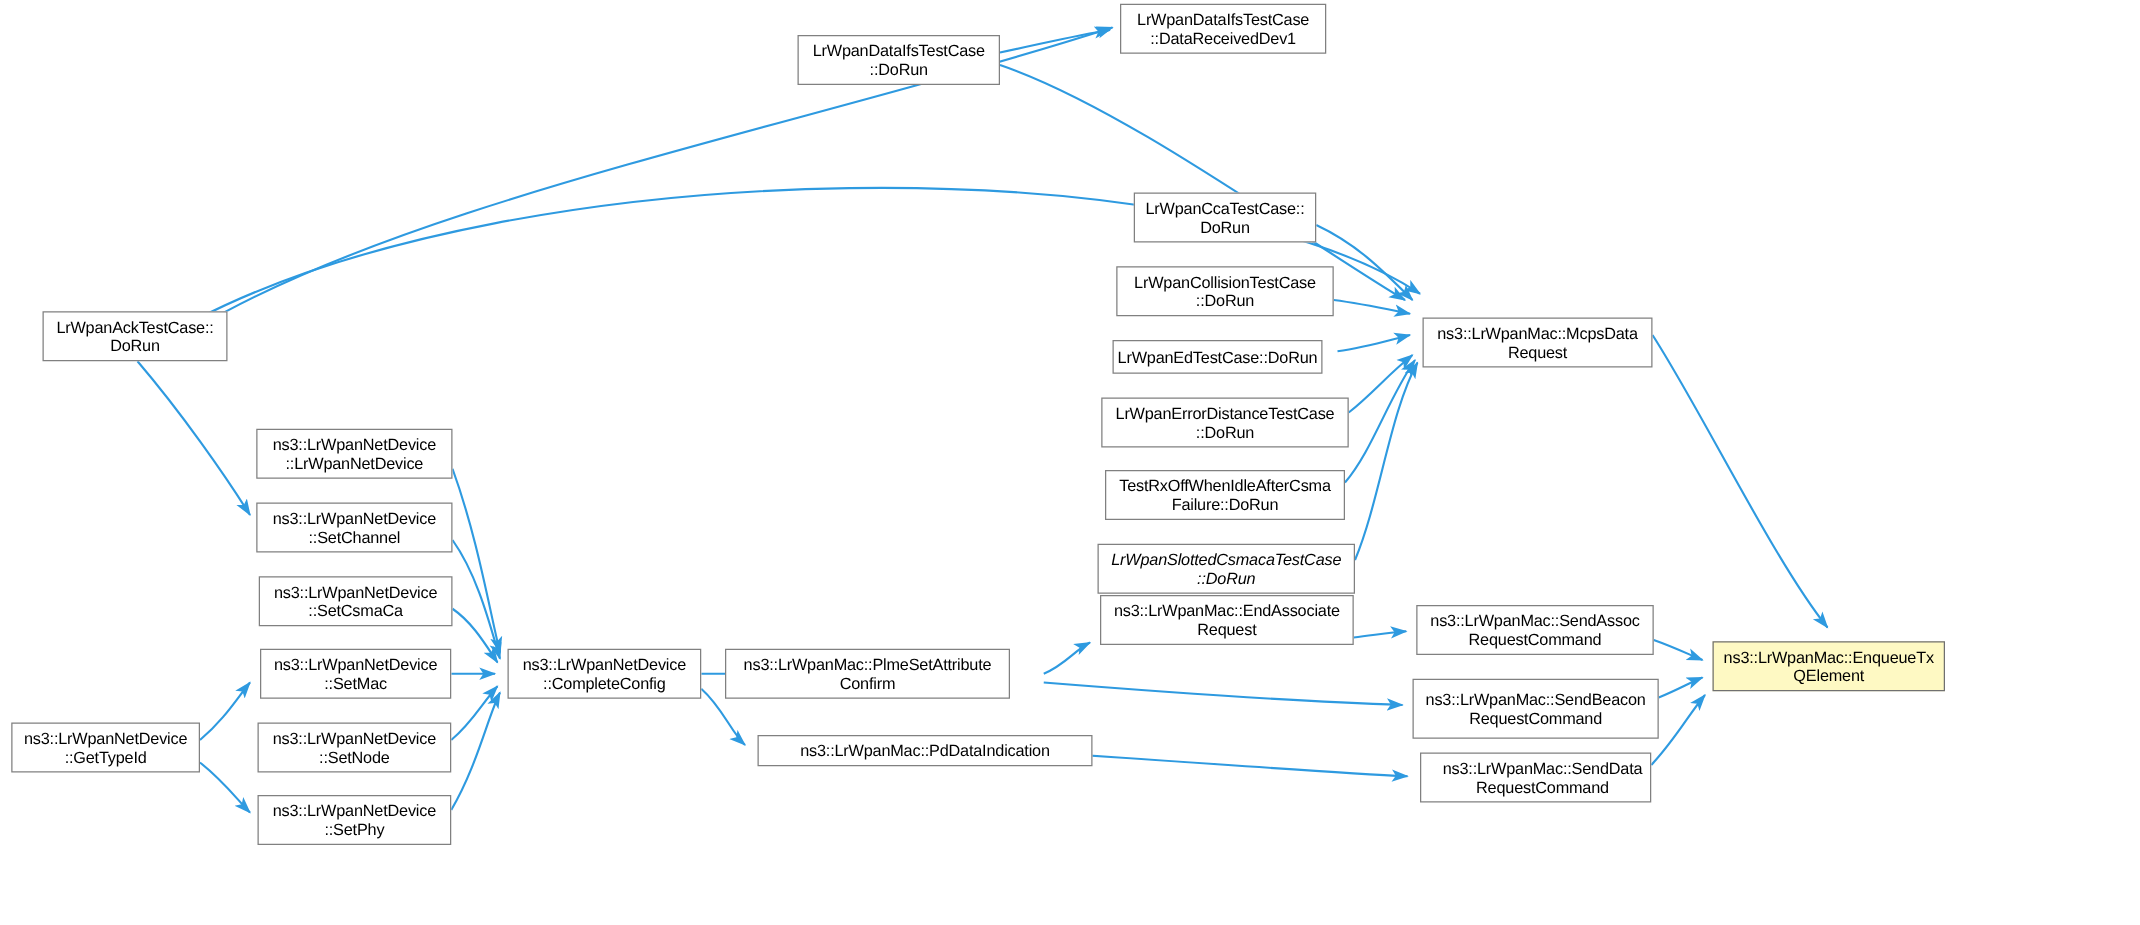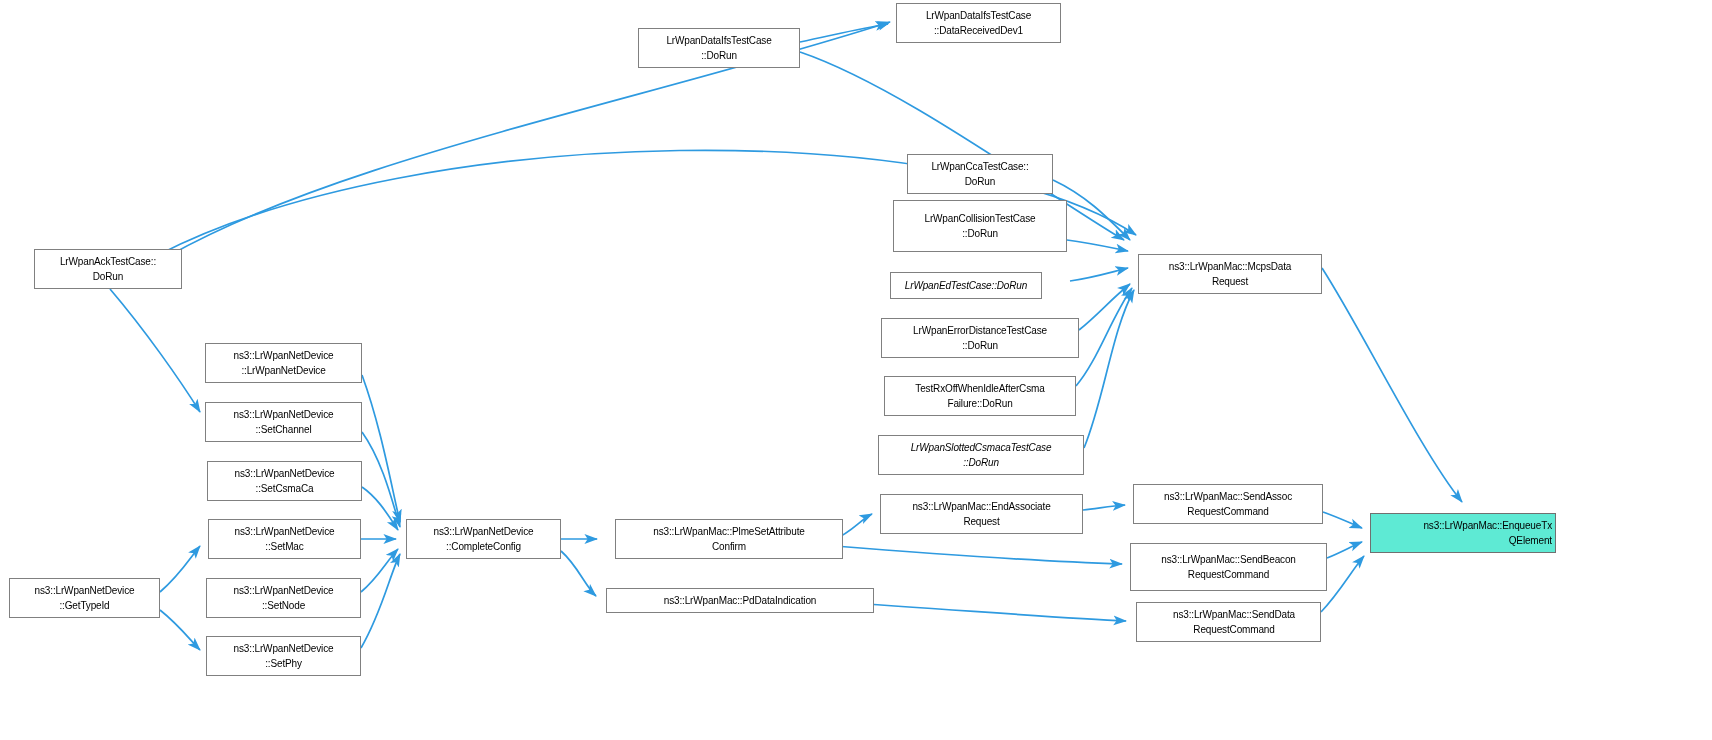--- a/index.html
+++ b/index.html
@@ -27,31 +27,30 @@
   .node {
     position: absolute;
     box-sizing: border-box;
     background: #ffffff;
     border: 1px solid #808080;
     display: flex;
     align-items: center;
     justify-content: center;
     text-align: center;
     color: #000000;
-    font-size: 10px;
+    font-size: 13px;
     line-height: 15.5px;
     letter-spacing: -0.15px;
     white-space: pre-line;
     padding: 0 3px;
     z-index: 5;
   }
   .node.highlight {
-    background: #5eead4;
+    background: #fef9c3;
     border-color: #707070;
-    text-align: right;
   }
   .node-label {
     display: block;
     width: 100%;
     white-space: pre-line;
   }
 </style>
 </head>
 <body>
 
@@ -96,23 +95,23 @@
   </svg>
   <div id="nodes">
       <div class="node" style="left: 638px; top: 28px; width: 162px; height: 40px;"><span class="node-label">LrWpanDataIfsTestCase
 ::DoRun</span></div>
       <div class="node" style="left: 896px; top: 3px; width: 165px; height: 40px;"><span class="node-label">LrWpanDataIfsTestCase
 ::DataReceivedDev1</span></div>
       <div class="node" style="left: 10px; top: 249px; width: 148px; height: 40px; margin-left: 24px;"><span class="node-label">LrWpanAckTestCase::
 DoRun</span></div>
       <div class="node" style="left: 907px; top: 154px; width: 146px; height: 40px;"><span class="node-label">LrWpanCcaTestCase::
 DoRun</span></div>
-      <div class="node" style="left: 893px; top: 200px; width: 174px; height: 52px;"><span class="node-label">LrWpanCollisionTestCase
+      <div class="node" style="left: 893px; top: 213px; width: 174px; height: 40px;"><span class="node-label">LrWpanCollisionTestCase
 ::DoRun</span></div>
-      <div class="node" style="left: 890px; top: 272px; width: 152px; height: 27px; font-style: italic;"><span class="node-label">LrWpanEdTestCase::DoRun</span></div>
+      <div class="node" style="left: 890px; top: 272px; width: 168px; height: 27px;"><span class="node-label">LrWpanEdTestCase::DoRun</span></div>
       <div class="node" style="left: 881px; top: 318px; width: 198px; height: 40px; justify-content: center;"><span class="node-label">LrWpanErrorDistanceTestCase
 ::DoRun</span></div>
       <div class="node" style="left: 884px; top: 376px; width: 192px; height: 40px;"><span class="node-label">TestRxOffWhenIdleAfterCsma
 Failure::DoRun</span></div>
       <div class="node" style="left: 878px; top: 435px; width: 206px; height: 40px; font-style: italic;"><span class="node-label">LrWpanSlottedCsmacaTestCase
 ::DoRun</span></div>
       <div class="node" style="left: 1138px; top: 254px; width: 184px; height: 40px;"><span class="node-label">ns3::LrWpanMac::McpsData
 Request</span></div>
       <div class="node" style="left: 205px; top: 343px; width: 157px; height: 40px;"><span class="node-label">ns3::LrWpanNetDevice
 ::LrWpanNetDevice</span></div>
@@ -123,24 +122,24 @@
       <div class="node" style="left: 208px; top: 519px; width: 153px; height: 40px;"><span class="node-label">ns3::LrWpanNetDevice
 ::SetMac</span></div>
       <div class="node" style="left: 206px; top: 578px; width: 155px; height: 40px;"><span class="node-label">ns3::LrWpanNetDevice
 ::SetNode</span></div>
       <div class="node" style="left: 206px; top: 636px; width: 155px; height: 40px;"><span class="node-label">ns3::LrWpanNetDevice
 ::SetPhy</span></div>
       <div class="node" style="left: 9px; top: 578px; width: 151px; height: 40px;"><span class="node-label">ns3::LrWpanNetDevice
 ::GetTypeId</span></div>
       <div class="node" style="left: 406px; top: 519px; width: 155px; height: 40px;"><span class="node-label">ns3::LrWpanNetDevice
 ::CompleteConfig</span></div>
-      <div class="node" style="left: 615px; top: 519px; width: 228px; height: 40px;"><span class="node-label">ns3::LrWpanMac::PlmeSetAttribute
+      <div class="node" style="left: 580px; top: 519px; width: 228px; height: 40px;"><span class="node-label">ns3::LrWpanMac::PlmeSetAttribute
 Confirm</span></div>
       <div class="node" style="left: 606px; top: 588px; width: 268px; height: 25px;"><span class="node-label">ns3::LrWpanMac::PdDataIndication</span></div>
-      <div class="node" style="left: 880px; top: 494px; width: 203px; height: 40px;"><span class="node-label">ns3::LrWpanMac::EndAssociate
+      <div class="node" style="left: 880px; top: 476px; width: 203px; height: 40px;"><span class="node-label">ns3::LrWpanMac::EndAssociate
 Request</span></div>
       <div class="node" style="left: 1133px; top: 484px; width: 190px; height: 40px;"><span class="node-label">ns3::LrWpanMac::SendAssoc
 RequestCommand</span></div>
       <div class="node" style="left: 1130px; top: 543px; width: 197px; height: 48px;"><span class="node-label">ns3::LrWpanMac::SendBeacon
 RequestCommand</span></div>
       <div class="node" style="left: 1136px; top: 602px; width: 185px; height: 40px; padding-left: 14px;"><span class="node-label">ns3::LrWpanMac::SendData
 RequestCommand</span></div>
       <div class="node highlight" style="left: 1370px; top: 513px; width: 186px; height: 40px;"><span class="node-label">ns3::LrWpanMac::EnqueueTx
 QElement</span></div>
     </div>

